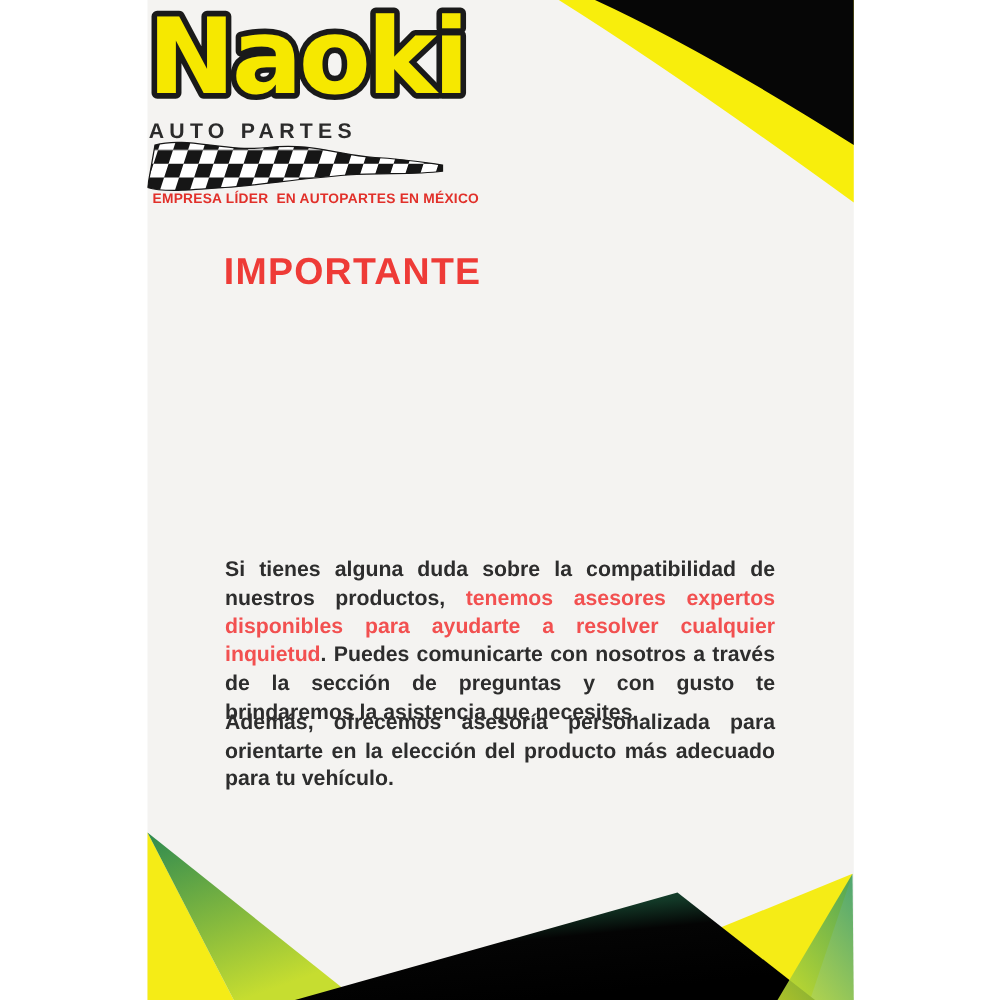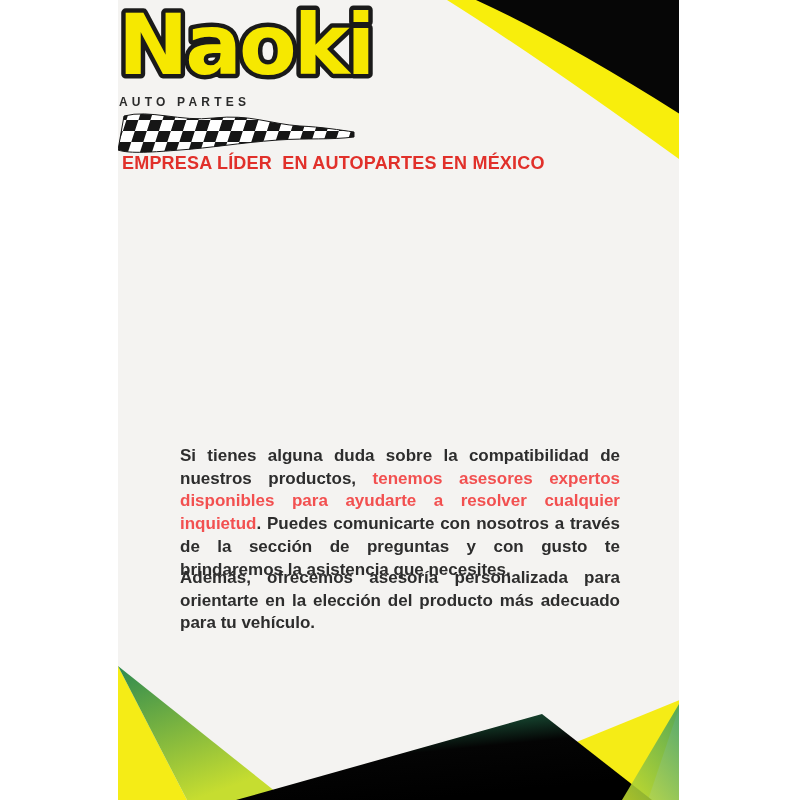--- a/index.html
+++ b/index.html
@@ -1,25 +1,25 @@
 <!DOCTYPE html>
 <html><head>
 <meta charset="utf-8">
 <style>
   html,body{margin:0;padding:0;background:#ffffff;}
   #canvas{position:relative;width:679px;height:800px;background:#ffffff;overflow:hidden;
-          font-family:"Liberation Sans",sans-serif;}
+          font-family:"Liberation Sans",sans-serif;padding-left:32px;}
   .band{position:absolute;left:118px;top:0;width:565px;height:800px;background:#f4f3f1;}
   .decor{position:absolute;left:0;top:0;width:800px;height:800px;pointer-events:none;}
   .logo-svg{position:absolute;left:112px;top:-10px;}
   .logo-svg text{font-family:"DejaVu Sans",sans-serif;font-weight:bold;letter-spacing:-3px;}
-  .auto-partes{position:absolute;left:119px;top:95px;font-size:12px;font-weight:bold;
+  .auto-partes{position:absolute;left:119px;top:95px;font-size:17px;font-weight:bold;
                color:#2b2b2b;letter-spacing:4.2px;font-family:"Liberation Sans",sans-serif;}
   .flag-svg{position:absolute;left:118px;top:109px;}
-  .tagline{position:absolute;left:122px;top:153px;font-size:18px;font-weight:bold;
+  .tagline{position:absolute;left:122px;top:153px;font-size:11px;font-weight:bold;
            color:#e1302a;letter-spacing:0.2px;white-space:pre;}
   .heading{position:absolute;left:179px;top:201px;font-size:30px;font-weight:bold;
            color:#ee3b37;letter-spacing:1px;}
   .para{position:absolute;left:180px;width:440px;font-size:17px;line-height:22.7px;
         font-weight:bold;color:#2d2d2d;text-align:justify;}
   #p1{top:261px;}
   #p2{top:398px;margin-top:47px;}
   #p3{top:567px;}
   .hl{color:#f25050;}
 </style>
@@ -74,19 +74,20 @@
         <rect x="0" y="0" width="12" height="11" fill="#161616"></rect>
         <rect x="12" y="11" width="12" height="11" fill="#161616"></rect>
       </pattern>
     </defs>
     <path d="M6,7 C32,0 62,13 96,9 C132,5 152,15 182,17 C204,18 222,21 236,23
              L236,28 C212,31 190,29 160,31 C120,34 92,39 62,41 C36,43 12,45 0,41 Z" fill="url(#checks)" stroke="#161616" stroke-width="1"></path>
   </svg>
 
   <div class="tagline">EMPRESA LÍDER  EN AUTOPARTES EN MÉXICO</div>
 
+  <div class="heading">IMPORTANTE</div>
 
 
   <div class="para" id="p2"><span>Si tienes alguna duda sobre la compatibilidad de nuestros productos, </span><span class="hl">tenemos asesores expertos disponibles para ayudarte a resolver cualquier inquietud</span><span>. Puedes comunicarte con nosotros a través de la sección de preguntas y con gusto te brindaremos la asistencia que necesites.</span></div>
 
   <div class="para" id="p3">Además, ofrecemos asesoría personalizada para orientarte en la elección del producto más adecuado para tu vehículo.</div>
 
 </div>
 
 </body></html>

